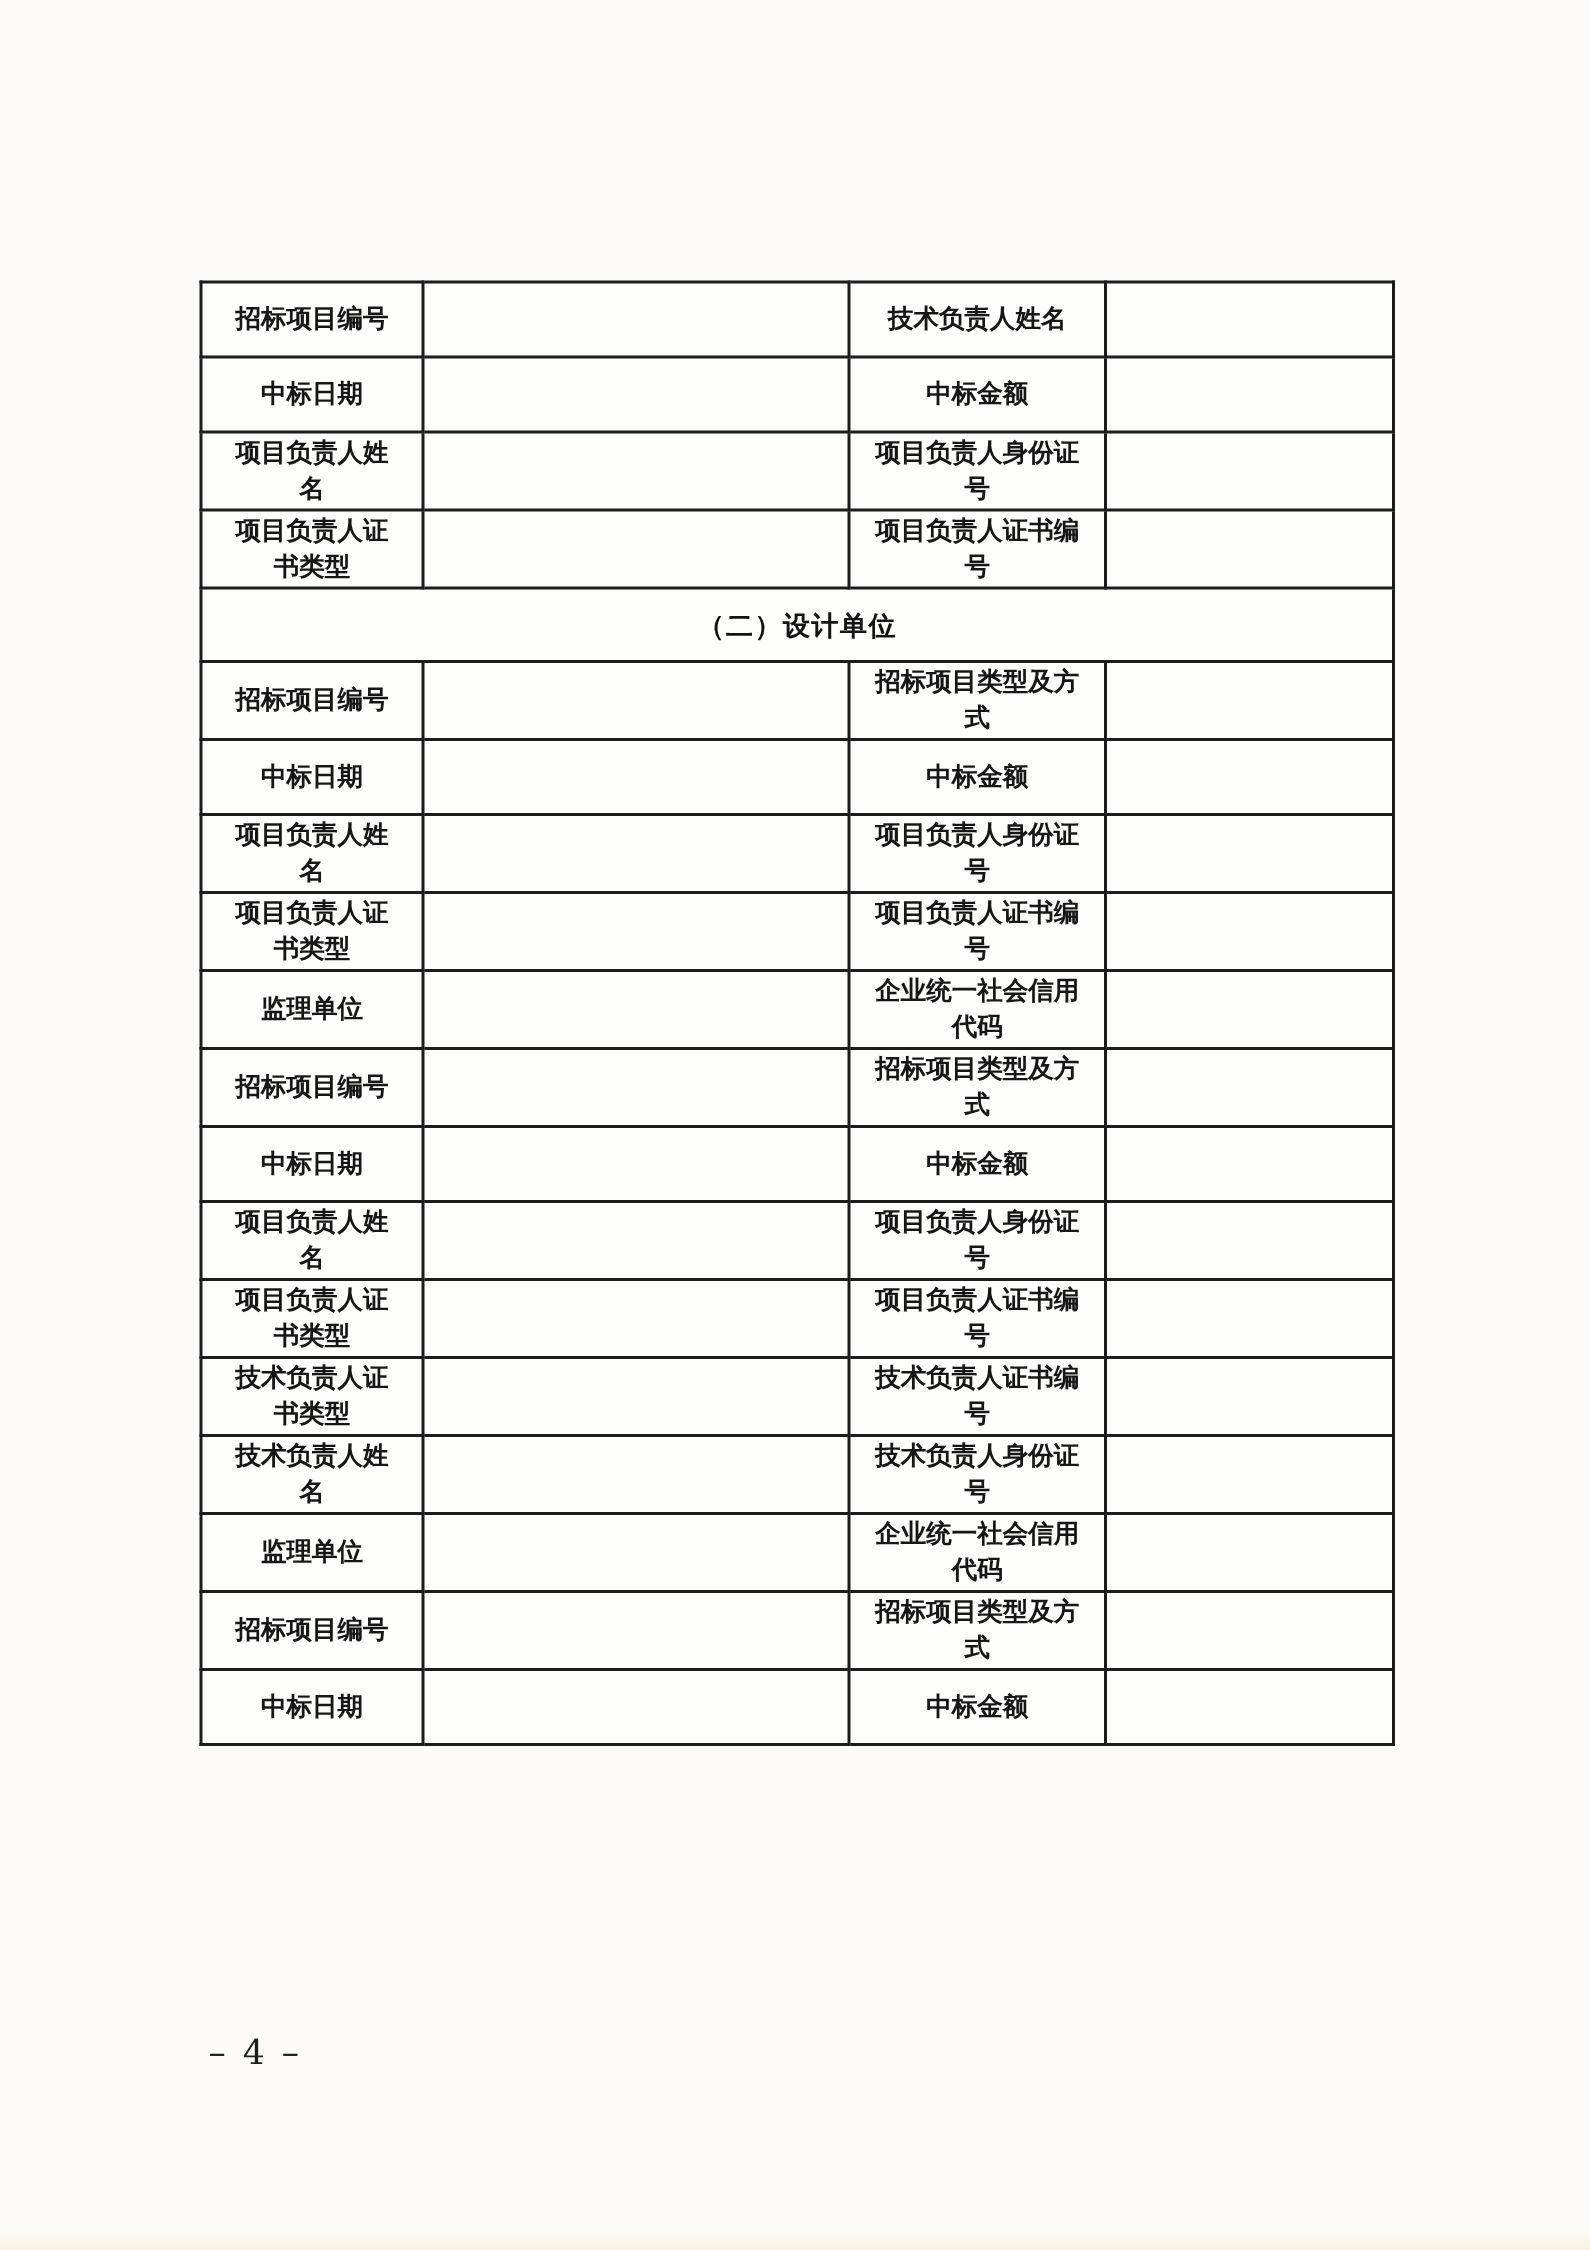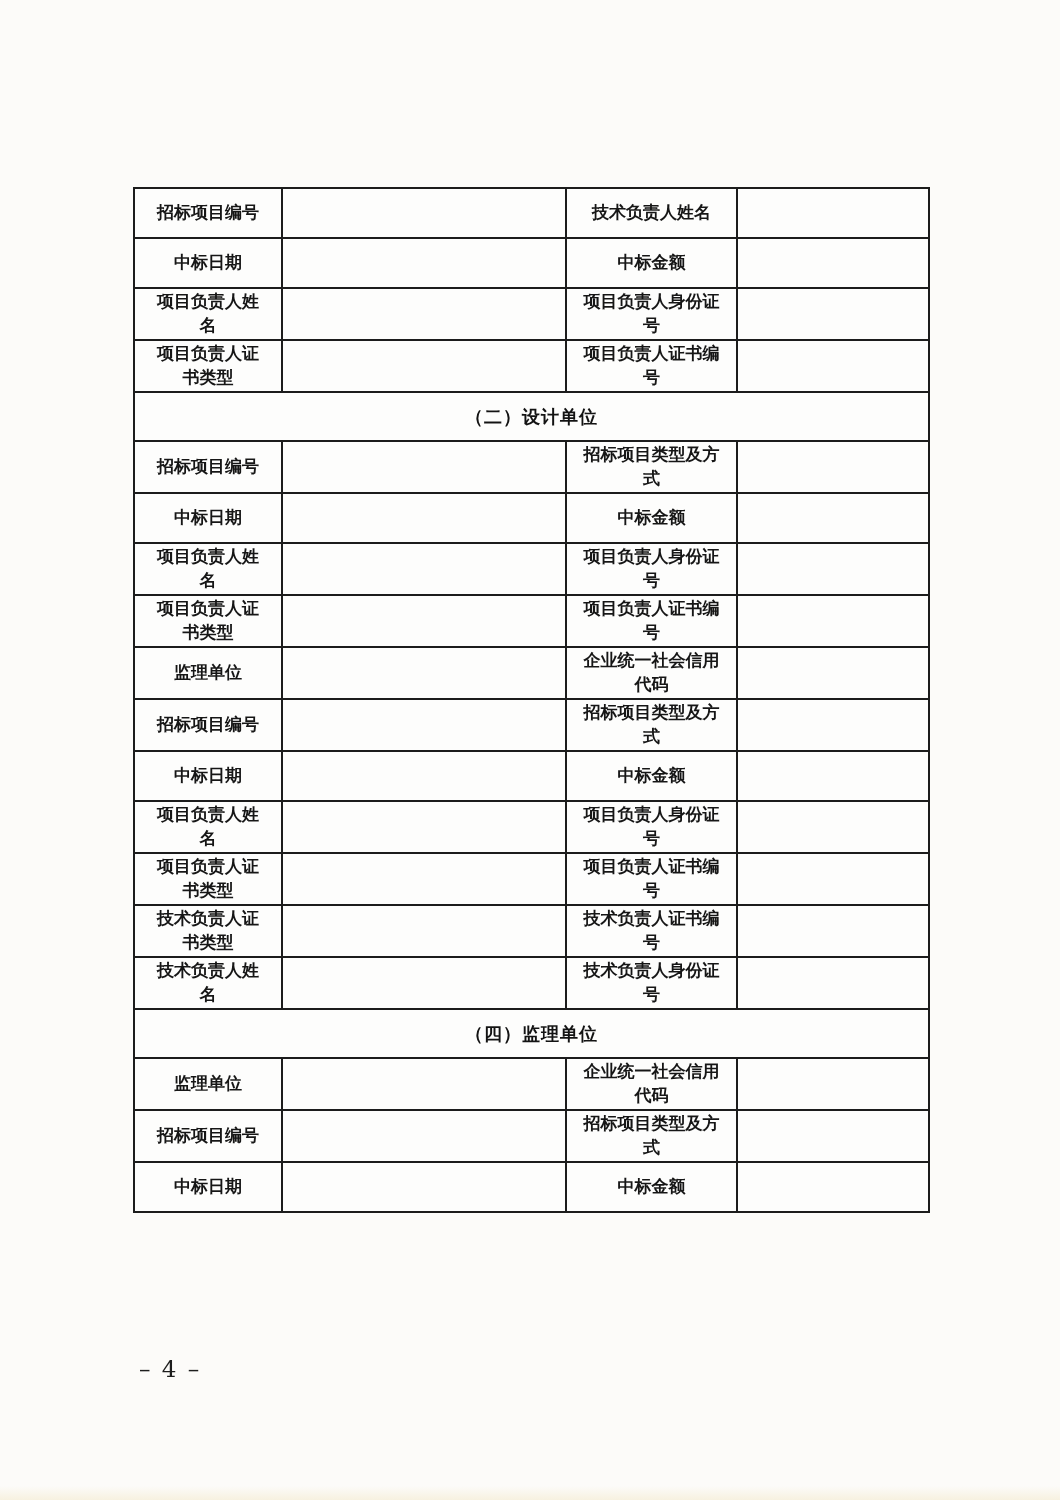--- a/index.html
+++ b/index.html
@@ -164,23 +164,20 @@
         <td class="lab lab3">技术负责人证书编号</td>
         <td class="val"></td>
       </tr>
       <tr class="r">
         <td class="lab lab1">技术负责人姓名</td>
         <td class="val"></td>
         <td class="lab lab3">技术负责人身份证号</td>
         <td class="val"></td>
       </tr>
 
-      <tr class="hrow">
-        <td class="sec" colspan="4">（四）监理单位</td>
-      </tr>
       <tr class="r">
         <td class="lab lab1">监理单位</td>
         <td class="val"></td>
         <td class="lab lab3">企业统一社会信用代码</td>
         <td class="val"></td>
       </tr>
       <tr class="r">
         <td class="lab lab1">招标项目编号</td>
         <td class="val"></td>
         <td class="lab lab3">招标项目类型及方式</td>

